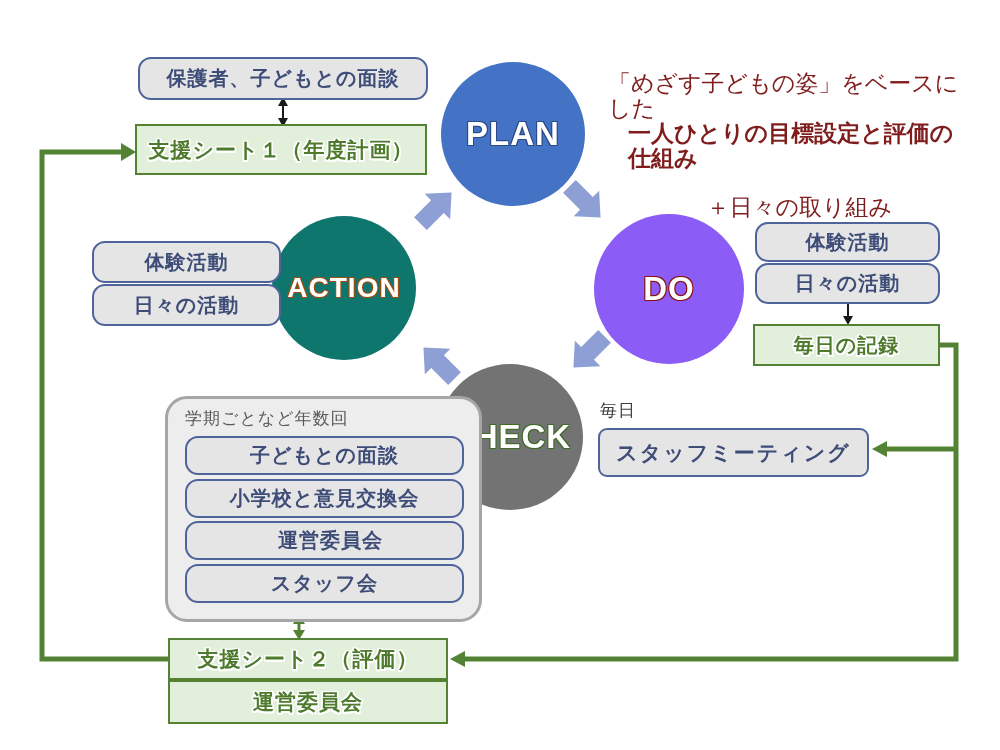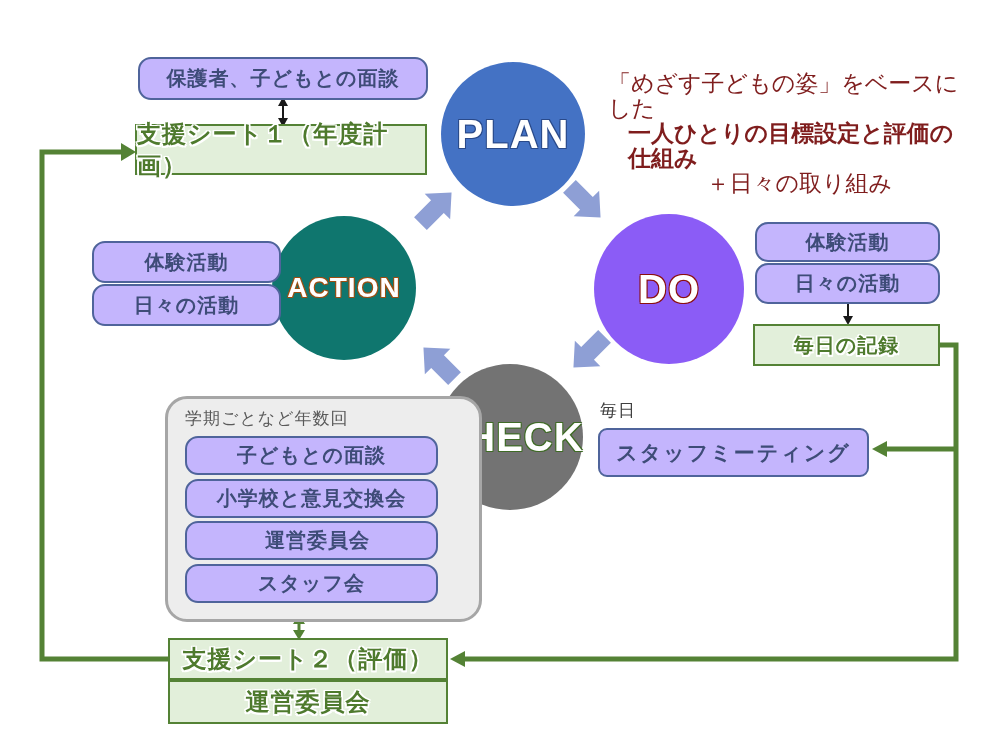--- a/index.html
+++ b/index.html
@@ -4,59 +4,59 @@
 <style>
   html,body{margin:0;padding:0;background:#ffffff;}
   #canvas{
     position:relative;width:1000px;height:750px;background:#ffffff;
     font-family:"Liberation Sans","DejaVu Sans",sans-serif;overflow:hidden;
   }
   .abs{position:absolute;box-sizing:border-box;}
   #wires{position:absolute;left:0;top:0;width:1000px;height:750px;}
 
   .peach{
-    background:#c4b5fd;border:2px solid #4F649B;border-radius:13px;
+    background:#e5e5e5;border:2px solid #4F649B;border-radius:13px;
     color:#3E4C78;font-weight:bold;font-size:20px;
     display:flex;align-items:center;justify-content:center;
     letter-spacing:1px;
   }
   .gbox{
     background:#E2EFDA;border:2px solid #548235;
-    color:#4E7A2D;font-weight:bold;font-size:24px;
+    color:#4E7A2D;font-weight:bold;font-size:21px;
     display:flex;align-items:center;justify-content:center;
     letter-spacing:1px;
     text-shadow:-1.5px -1.5px 0 #fff,1.5px -1.5px 0 #fff,-1.5px 1.5px 0 #fff,
                  1.5px 1.5px 0 #fff,0 -1.5px 0 #fff,0 1.5px 0 #fff,
                  -1.5px 0 0 #fff,1.5px 0 0 #fff;
   }
   .circle{
     position:absolute;border-radius:50%;
     display:flex;align-items:center;justify-content:center;
   }
-  .circle-label{color:#ffffff;font-weight:800;letter-spacing:1px;font-size:40px;}
+  .circle-label{color:#ffffff;font-weight:800;letter-spacing:1px;font-size:33px;}
   .ol-blue  {text-shadow:-1px -1px 0 #2a4a8a,1px -1px 0 #2a4a8a,-1px 1px 0 #2a4a8a,1px 1px 0 #2a4a8a;}
   .ol-red   {text-shadow:-1px -1px 0 #8a0f0f,1px -1px 0 #8a0f0f,-1px 1px 0 #8a0f0f,1px 1px 0 #8a0f0f;}
   .ol-green {text-shadow:-1px -1px 0 #3f6b26,1px -1px 0 #3f6b26,-1px 1px 0 #3f6b26,1px 1px 0 #3f6b26;}
   .ol-orange{text-shadow:-1px -1px 0 #9c4e12,1px -1px 0 #9c4e12,-1px 1px 0 #9c4e12,1px 1px 0 #9c4e12;}
 
   #annotation{
     position:absolute;left:608px;top:71px;width:352px;
     color:#7f1d1d;font-size:23px;line-height:25px;font-weight:500;
   }
   #annotation .l2{padding-left:20px;font-weight:bold;}
-  #annotation .l3{text-align:right;padding-right:68px;}
+  #annotation .l3{text-align:right;padding-right:68px;margin-top:24px;}
 
   #periodic-group{
     position:absolute;left:121px;top:396px;width:311px;height:220px;
     background:#EDEDED;border:3px solid #A6A6A6;border-radius:22px;margin-left:44px;
   }
   #periodic-label{
     position:absolute;left:17px;top:8px;font-size:17px;color:#595959;letter-spacing:1px;
   }
-  .p-item{position:absolute;left:17px;width:253px;height:39px;font-size:20px;}
+  .p-item{position:absolute;left:17px;width:279px;height:39px;font-size:20px;}
   #mainichi-label{
     position:absolute;left:600px;top:399px;font-size:17px;color:#404040;letter-spacing:1px;
   }
 </style>
 </head>
 <body>
 
 <div id="canvas">
 
   <svg id="wires" viewBox="0 0 1000 750" xmlns="http://www.w3.org/2000/svg">

